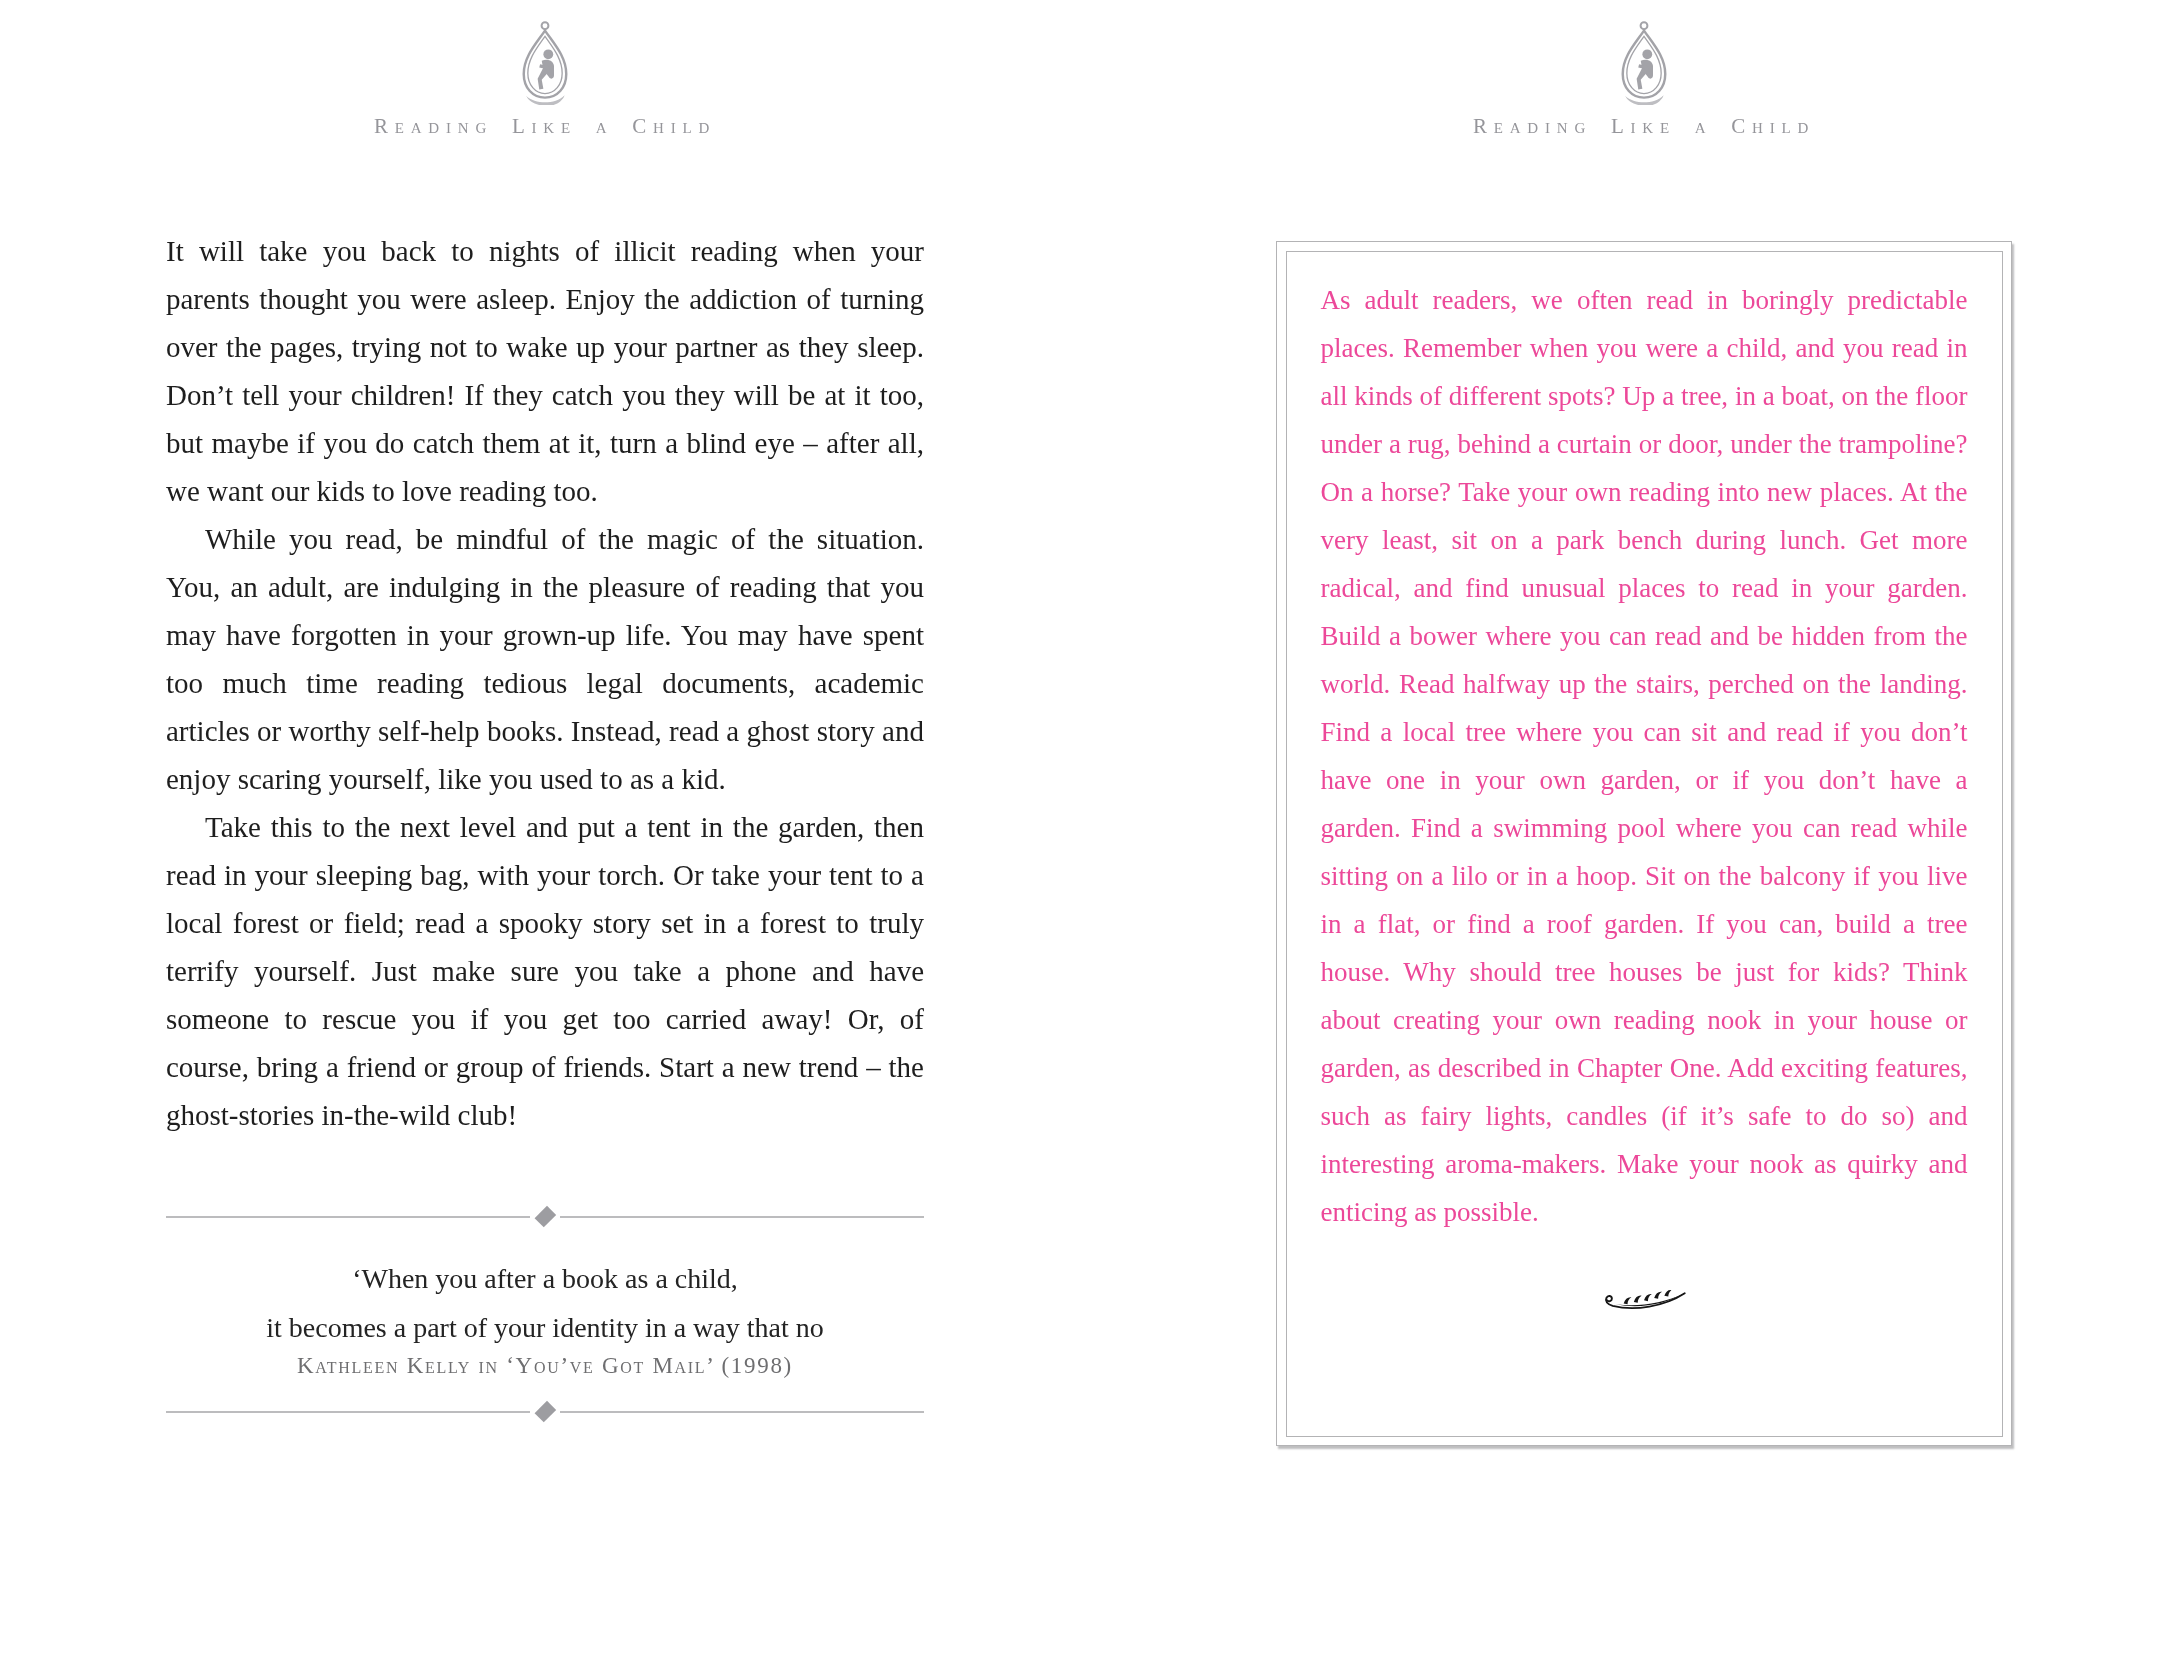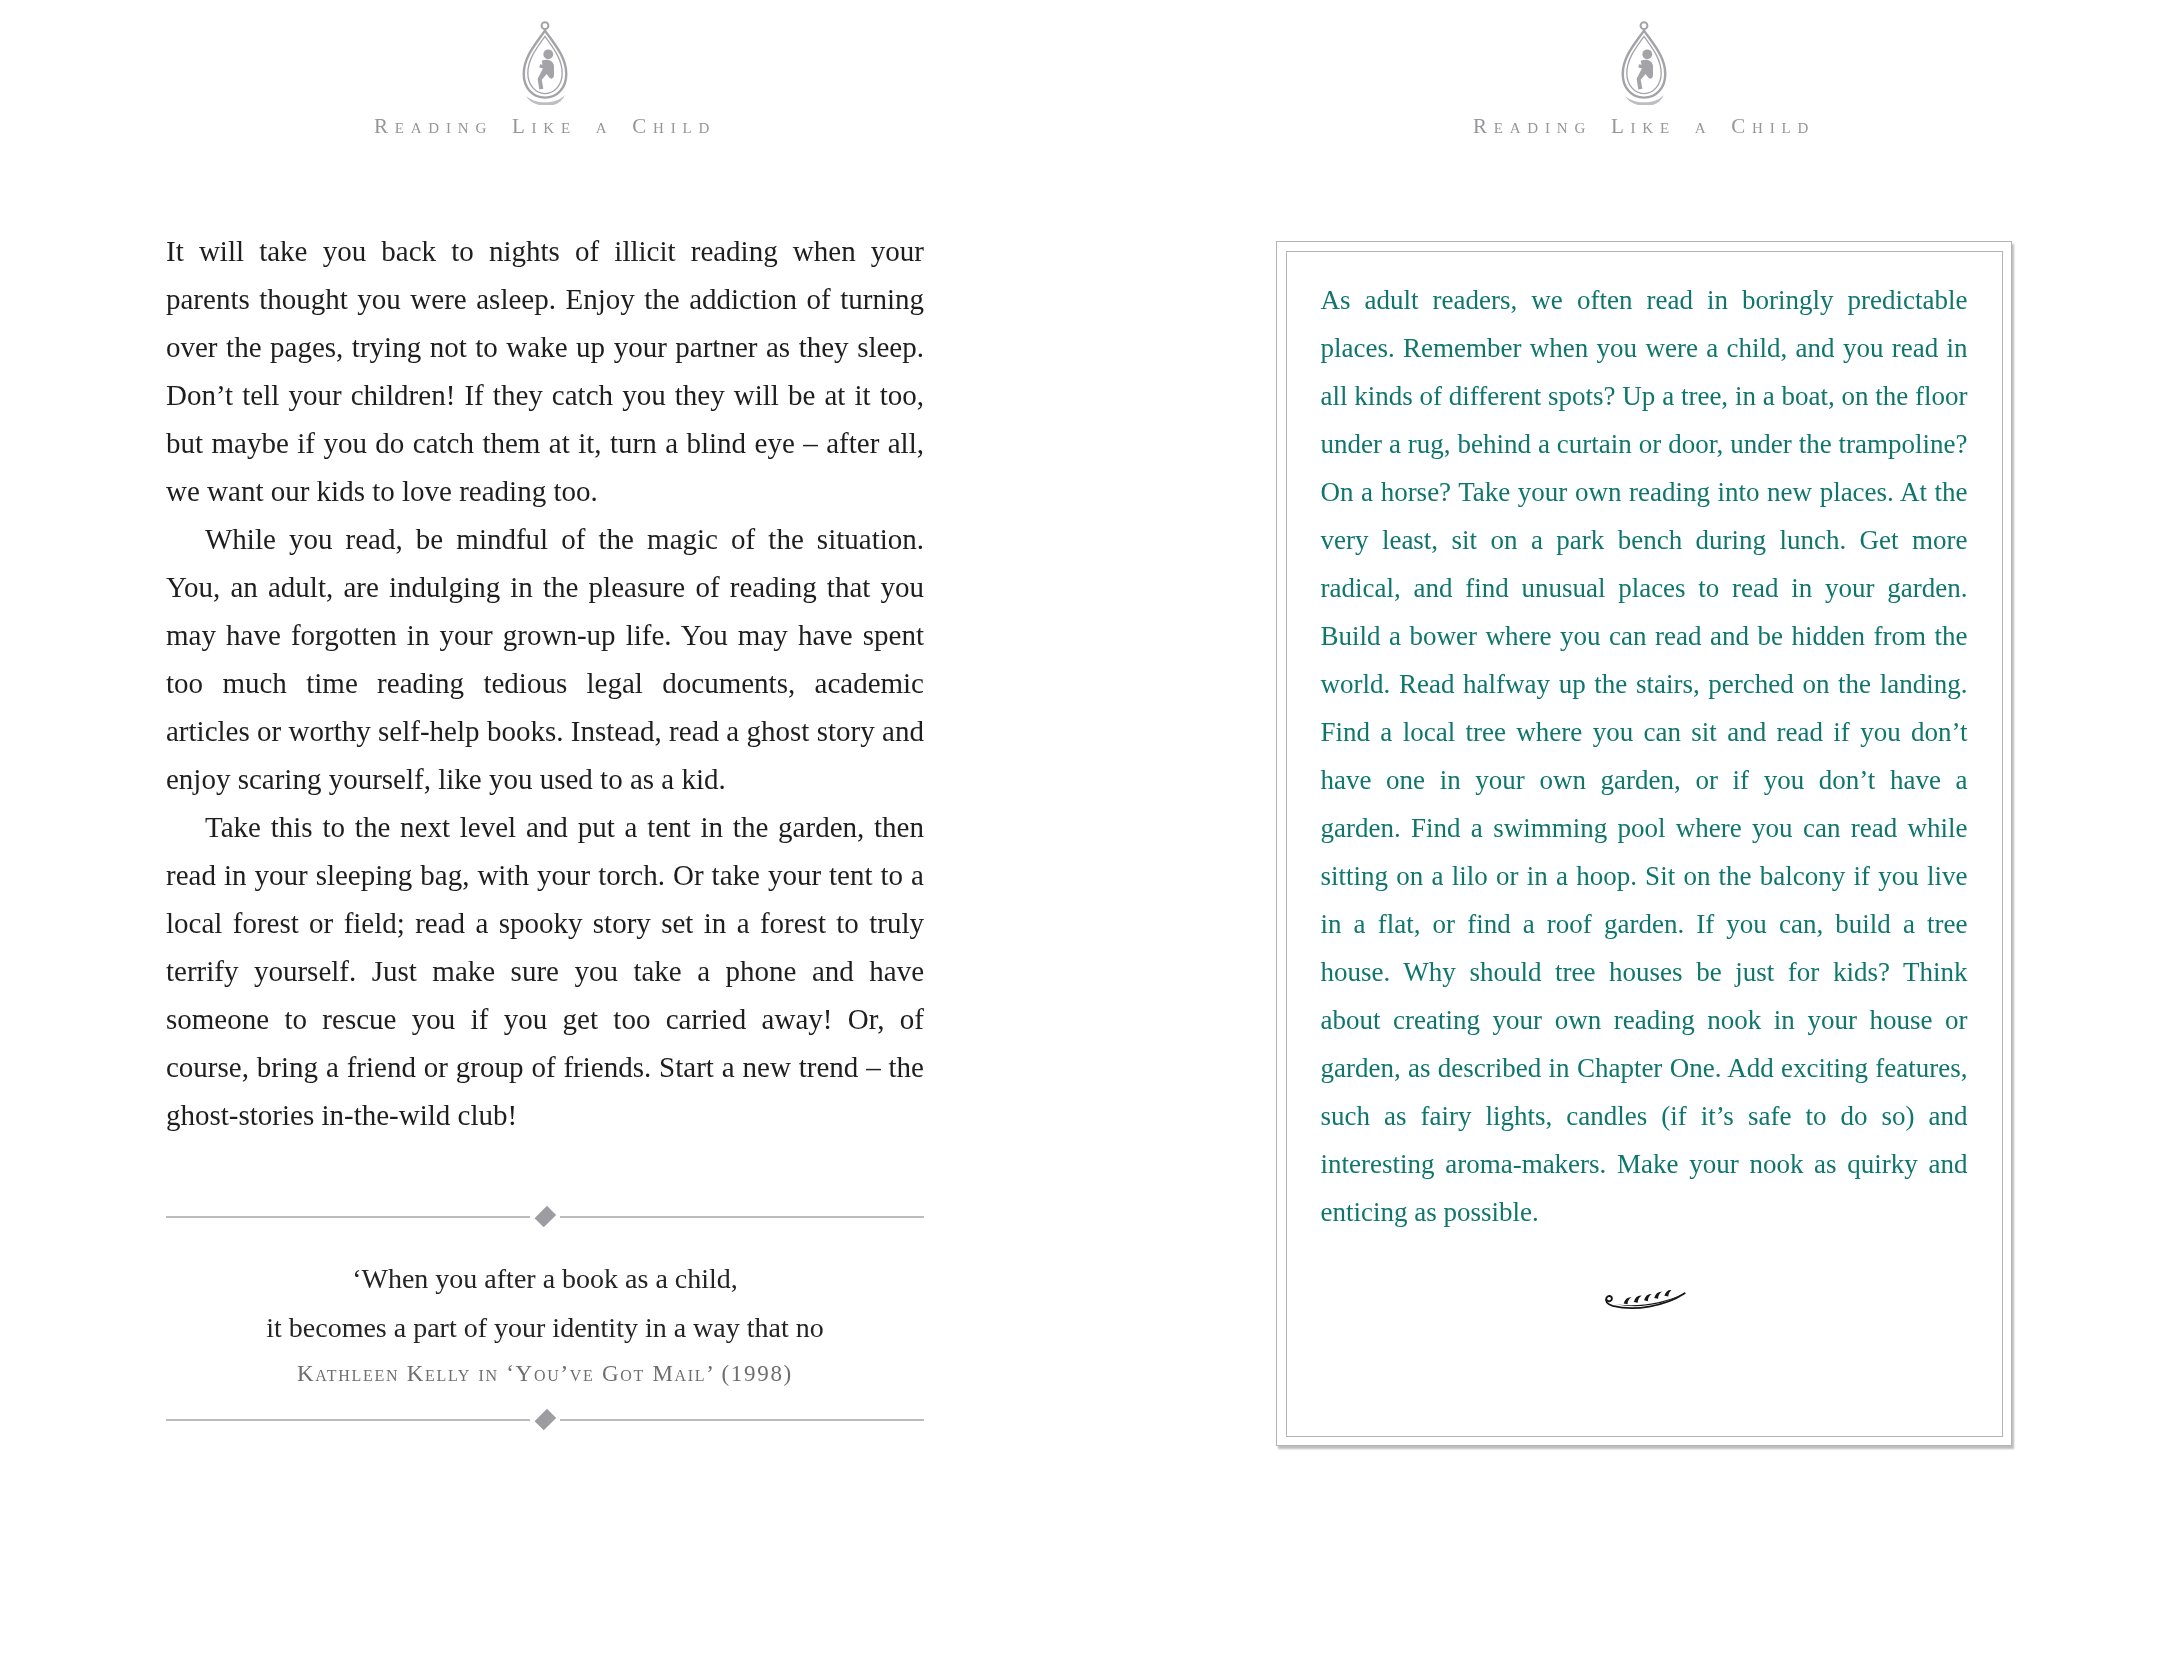--- a/index.html
+++ b/index.html
@@ -73,21 +73,21 @@
     background: #9d9da1;
     transform: rotate(45deg) scale(1, 1.35);
   }
   .quote-lines {
     margin-top: 24px;
     font-size: 28px;
     line-height: 49px;
     color: #242424;
   }
   .quote-attribution {
-    margin-top: 9px;
+    margin-top: 1px;
     font-variant: small-caps;
     font-size: 23px;
     letter-spacing: 1.7px;
     color: #6e6e70;
   }
   .pull-quote .divider.bottom { margin-top: 20.4px; }
 
   
   .folio {
     position: absolute;
@@ -125,21 +125,21 @@
     text-align: center;
     font-size: 31.5px;
     font-weight: bold;
     color: #141414;
   }
   .callout-body {
     margin: 0;
     font-size: 27px;
     line-height: 48px;
     text-align: justify;
-    color: #0f766e;
+    color: #ec4899;
   }
   .flourish-wrap {
     margin-top: 46px;
     text-align: center;
   }
 </style>
 </head>
 <body>
 
 <div class="spread">

